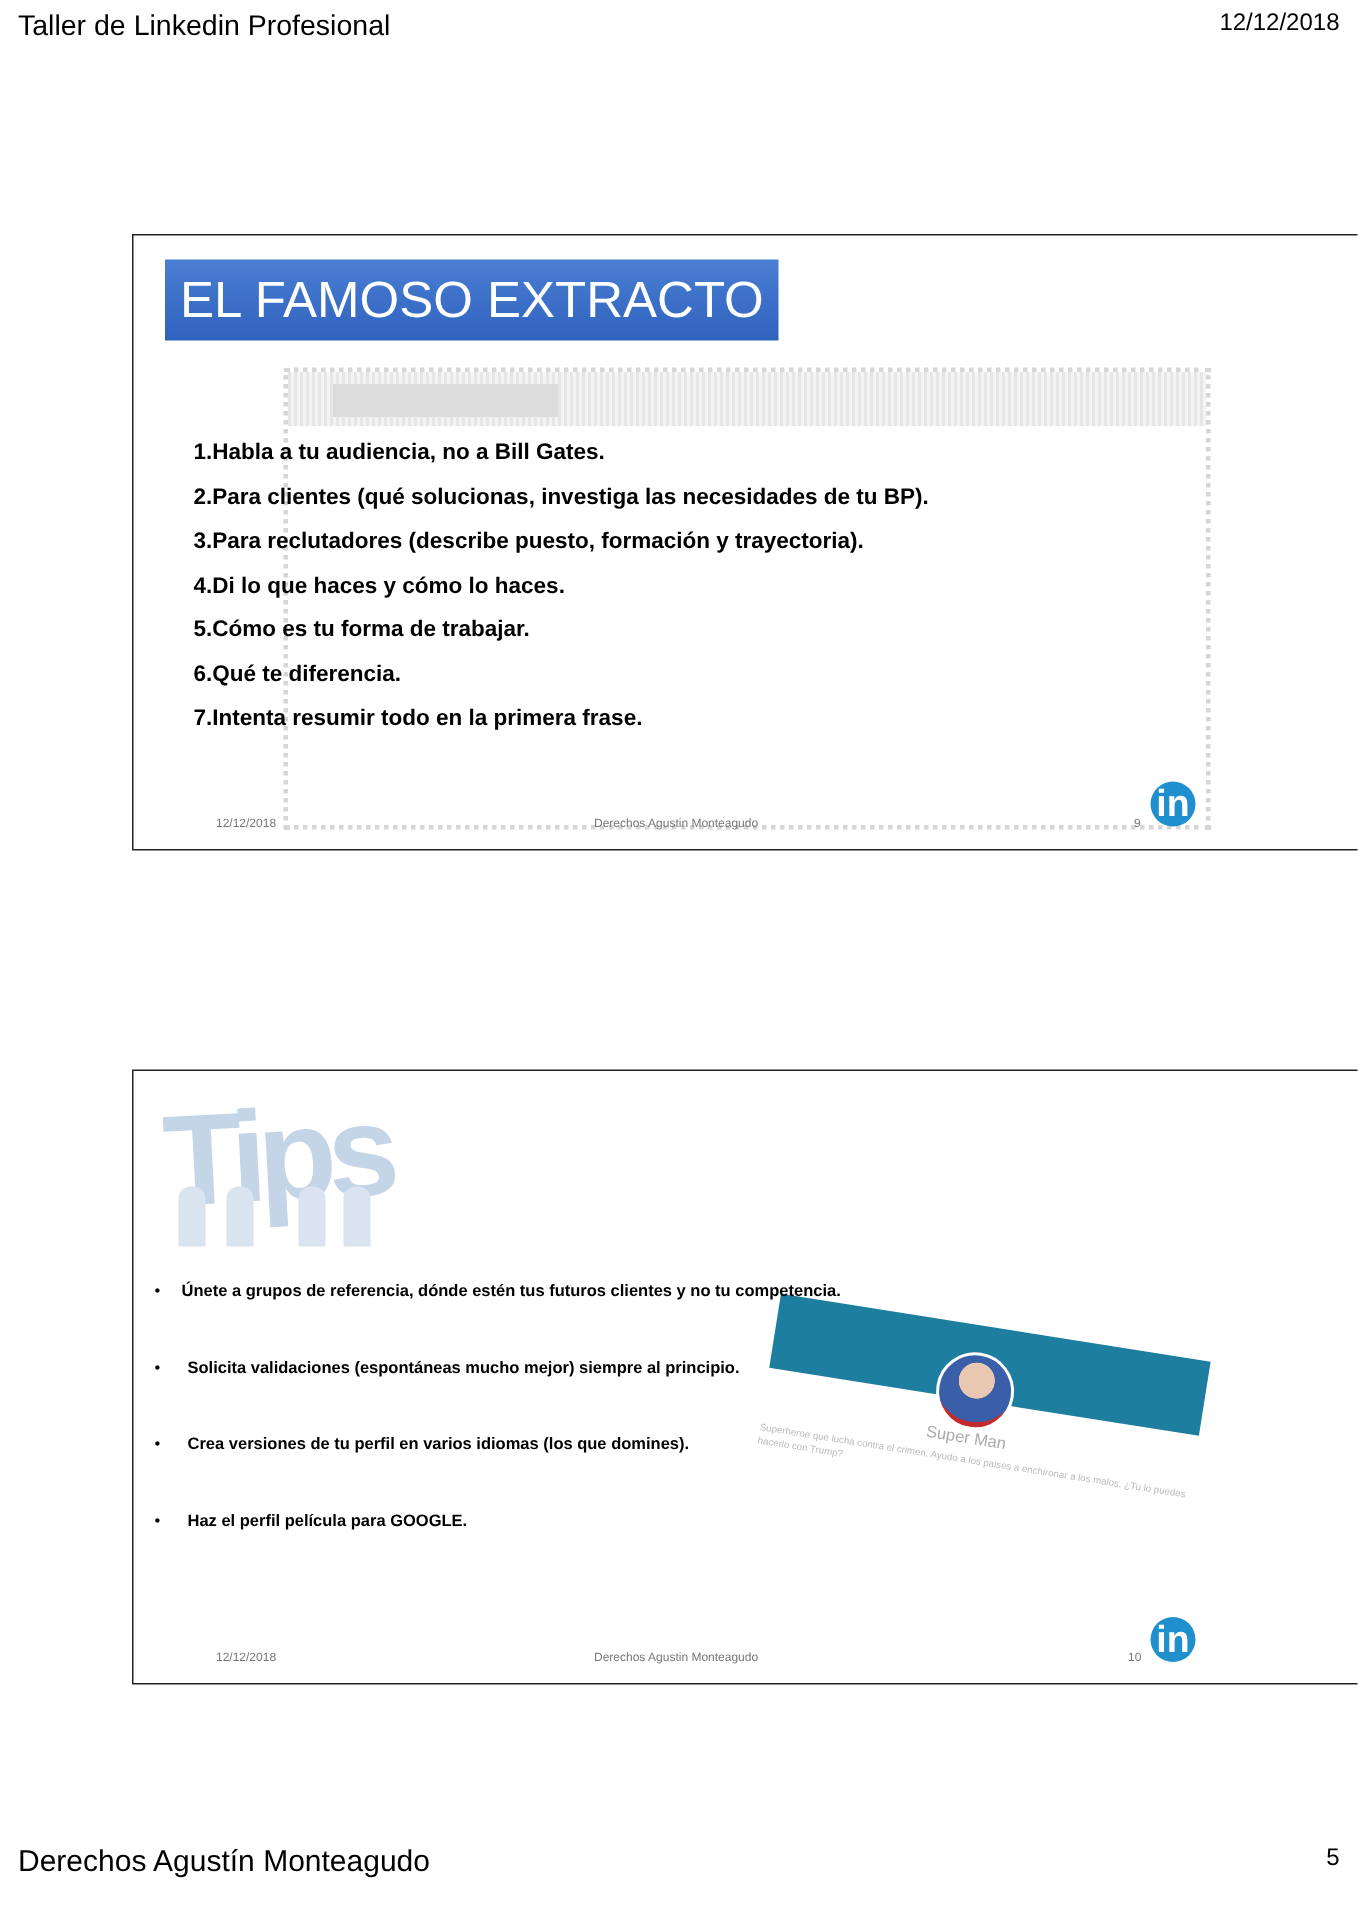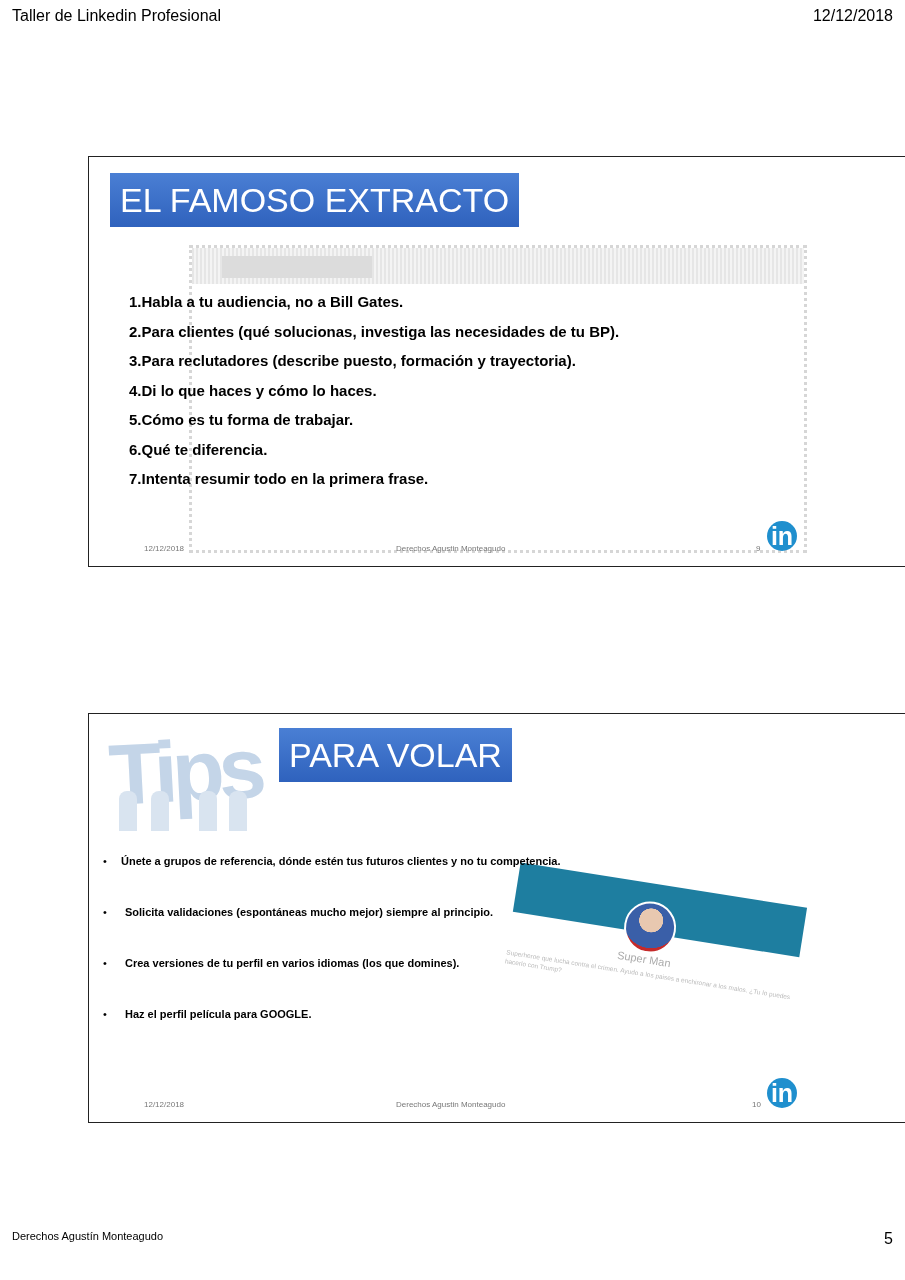--- a/index.html
+++ b/index.html
@@ -1,19 +1,19 @@
 <!DOCTYPE html>
 <html><head>
 <meta charset="utf-8">
 <style>
   html, body { margin:0; padding:0; background:#ffffff; }
   body { width:905px; height:1280px; position:relative; overflow:hidden; font-family:"Liberation Sans", sans-serif; color:#000; }
-  .page-header-left { position:absolute; left:12px; top:7px; font-size:16px; }
+  .page-header-left { position:absolute; left:12px; top:7px; font-size:19px; }
   .page-header-right { position:absolute; right:12px; top:7px; font-size:16px; }
-  .page-footer-left { position:absolute; left:12px; top:1230px; font-size:11px; }
+  .page-footer-left { position:absolute; left:12px; top:1230px; font-size:20px; }
   .page-footer-right { position:absolute; right:12px; top:1230px; font-size:16px; }
 
   .slide { position:absolute; left:88px; width:824px; border:1.5px solid #222; background:#fff; overflow:hidden; box-sizing:border-box; }
   .slide1 { top:156px; height:411px; }
   .slide2 { top:713px; height:410px; }
 
   .title-box { position:absolute; background:linear-gradient(#4a7fd4,#2f62bd); color:#fff; font-size:34px; padding:0 10px; line-height:54px; white-space:nowrap; }
   .slide1 .title-box { left:21px; top:16px; height:54px; }
   .slide2 .title-box { left:190px; top:14px; height:54px; }
 
@@ -77,21 +77,20 @@
 </div>
 
 <div class="slide slide2">
   <div class="tips">
     <div class="word"><span>Tips</span></div>
     <div class="hand" style="left:10px;"></div>
     <div class="hand" style="left:42px;"></div>
     <div class="hand" style="left:90px;"></div>
     <div class="hand" style="left:120px;"></div>
   </div>
-  <div class="title-box">PARA VOLAR</div>
 
   <div class="profile">
     <div class="banner"></div>
     <div class="avatar"></div>
     <div class="name">Super Man</div>
     <div class="desc">Superheroe que lucha contra el crimen. Ayudo a los paises a enchironar a los malos. ¿Tu lo puedes hacerlo con Trump?</div>
   </div>
 
   <ul class="bullets">
     <li class="first" style="width:600px;">Únete a grupos de referencia, dónde estén tus futuros clientes y no tu competencia.</li>

